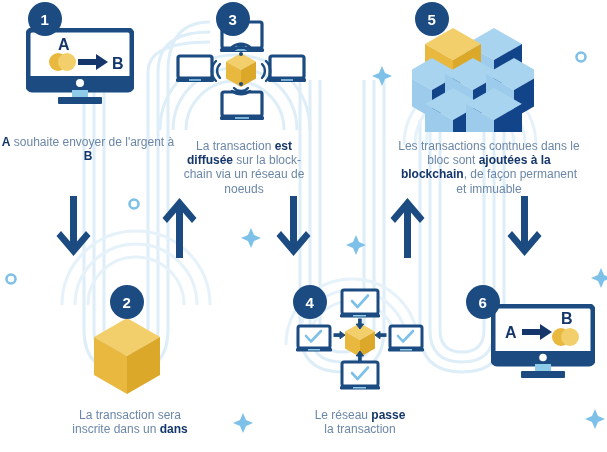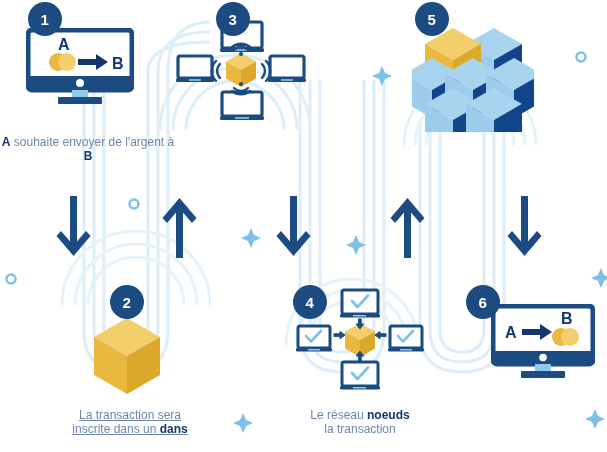--- a/index.html
+++ b/index.html
@@ -161,21 +161,21 @@
   </div>
 
   <div class="art" style="left:92px;top:316px;">
     <svg width="70" height="80" viewBox="0 0 70 80">
       <path d="M35 2 L68 21 L35 40 L2 21 Z" fill="#f2cf6b"></path>
       <path d="M2 21 L35 40 L35 78 L2 59 Z" fill="#e9b93f"></path>
       <path d="M68 21 L35 40 L35 78 L68 59 Z" fill="#dba829"></path>
     </svg>
   </div>
   <div class="badge" style="left:110px;top:285px;">2</div>
-  <div class="caption" style="left:40px;top:408px;width:180px;text-decoration:underline;">
+  <div class="caption" style="left:40px;top:408px;width:180px;">
     <span>La transaction sera<br>inscrite dans un <b>dans</b></span>
   </div>
 
   <div class="art" style="left:176px;top:20px;">
     <svg width="130" height="100" viewBox="0 0 130 100">
 
       <g transform="translate(44,0)">
         <rect x="2" y="2" width="40" height="26" rx="2" fill="#ffffff" stroke="#1b4b80" stroke-width="3.2"></rect>
         <rect x="0" y="28" width="44" height="4" rx="1.5" fill="#1b4b80"></rect>
         <rect x="15" y="29.2" width="14" height="1.6" fill="#8ecbe8"></rect>
@@ -214,20 +214,23 @@
         <path d="M44 44 A10 10 0 0 0 44 58"></path>
         <path d="M40 41 A14 14 0 0 0 40 61"></path>
         <path d="M86 44 A10 10 0 0 1 86 58"></path>
         <path d="M90 41 A14 14 0 0 1 90 61"></path>
       </g>
       <circle cx="65" cy="34" r="2" fill="#1b4b80"></circle>
       <circle cx="65" cy="64" r="2" fill="#1b4b80"></circle>
     </svg>
   </div>
   <div class="badge" style="left:216px;top:2px;">3</div>
+  <div class="caption" style="left:176px;top:139px;width:136px;">
+    <span>La transaction <b>est diffusée</b> sur  la block-chain via un réseau de noeuds</span>
+  </div>
 
   <div class="art" style="left:296px;top:288px;">
     <svg width="128" height="104" viewBox="0 0 128 104">
 
       <g transform="translate(44,0)">
         <rect x="2" y="2" width="36" height="24" rx="2" fill="#ffffff" stroke="#1b4b80" stroke-width="3"></rect>
         <path d="M12 13 L17.5 19 L28 7.5" fill="none" stroke="#7dc0e8" stroke-width="2.6" stroke-linecap="round" stroke-linejoin="round"></path>
         <rect x="0" y="26" width="40" height="3.6" rx="1.4" fill="#1b4b80"></rect>
         <rect x="13" y="27" width="13" height="1.5" fill="#8ecbe8"></rect>
       </g>
@@ -274,21 +277,21 @@
         </g>
         <g>
           <rect x="83" y="45.8" width="7" height="2.6"></rect>
           <path d="M84 43.4 L79 47.1 L84 50.8 Z"></path>
         </g>
       </g>
     </svg>
   </div>
   <div class="badge" style="left:293px;top:285px;">4</div>
   <div class="caption" style="left:270px;top:408px;width:180px;">
-    <span>Le réseau <b>noeuds</b><br>la transaction</span>
+    <span>Le réseau <b>passe</b><br>la transaction</span>
   </div>
 
   <div class="art" style="left:412px;top:14px;">
     <svg width="122" height="118" viewBox="0 0 122 118">
 
       <g>
         <path d="M82 14 L110 30 L82 46 L54 30 Z" fill="#a8d4ef"></path>
         <path d="M54 30 L82 46 L82 74 L54 58 Z" fill="#9ccbeb"></path>
         <path d="M110 30 L82 46 L82 74 L110 58 Z" fill="#12448a"></path>
       </g>
@@ -324,20 +327,23 @@
       </g>
 
       <g>
         <path d="M82 74 L110 90 L82 106 L54 90 Z" fill="#a8d4ef"></path>
         <path d="M54 90 L82 106 L82 134 L54 118 Z" fill="#9ccbeb"></path>
         <path d="M110 90 L82 106 L82 134 L110 118 Z" fill="#12448a"></path>
       </g>
     </svg>
   </div>
   <div class="badge" style="left:415px;top:2px;">5</div>
+  <div class="caption" style="left:396px;top:139px;width:186px;">
+    <span>Les transactions contnues dans le bloc sont <b>ajoutées à la blockchain</b>, de façon permanent et immuable</span>
+  </div>
 
   <div class="art" style="left:491px;top:304px;">
     <svg width="104" height="76" viewBox="0 0 104 76">
       <rect x="2" y="2" width="100" height="58" rx="4" fill="#ffffff" stroke="#1b4b80" stroke-width="5"></rect>
       <rect x="2" y="47" width="100" height="13" fill="#1b4b80"></rect>
       <circle cx="52" cy="53.5" r="3.8" fill="#ffffff"></circle>
       <rect x="44" y="60" width="16" height="7" fill="#8ecbe8"></rect>
       <rect x="30" y="67" width="44" height="7" rx="1" fill="#1b4b80"></rect>
       <text x="14" y="34" font-family="Liberation Sans, sans-serif" font-size="16" font-weight="bold" fill="#14366b">A</text>
       <g>

